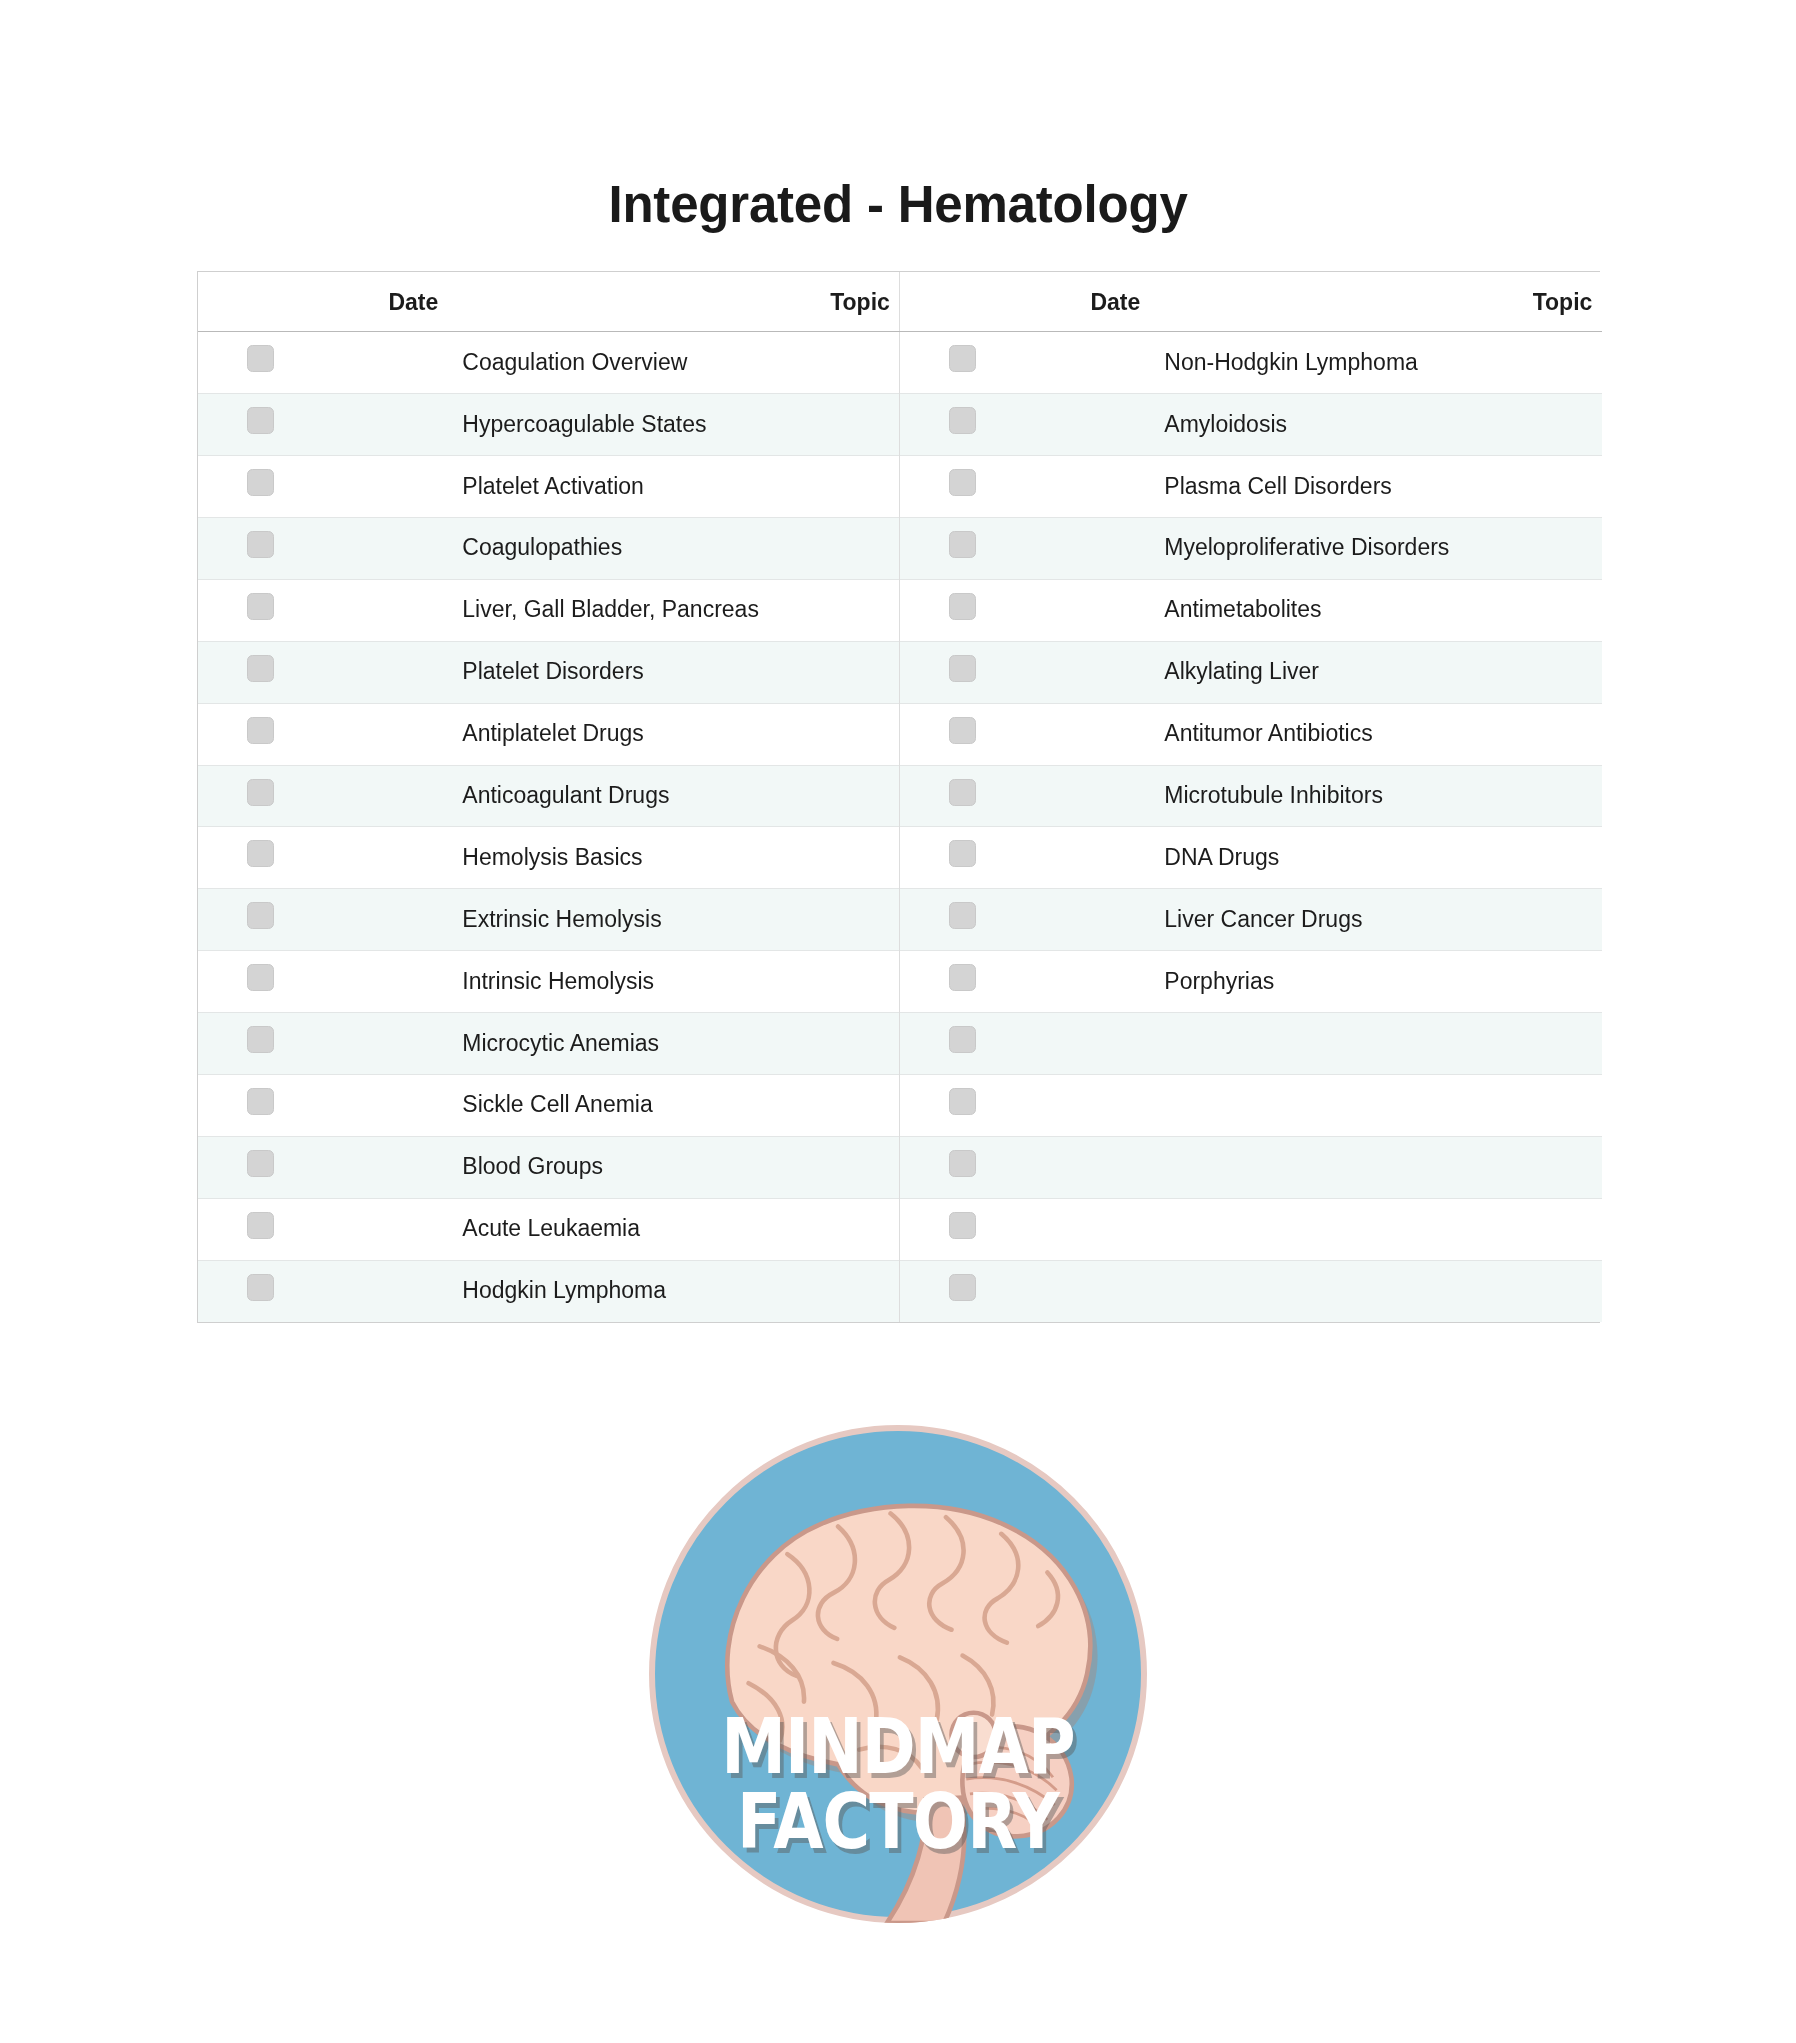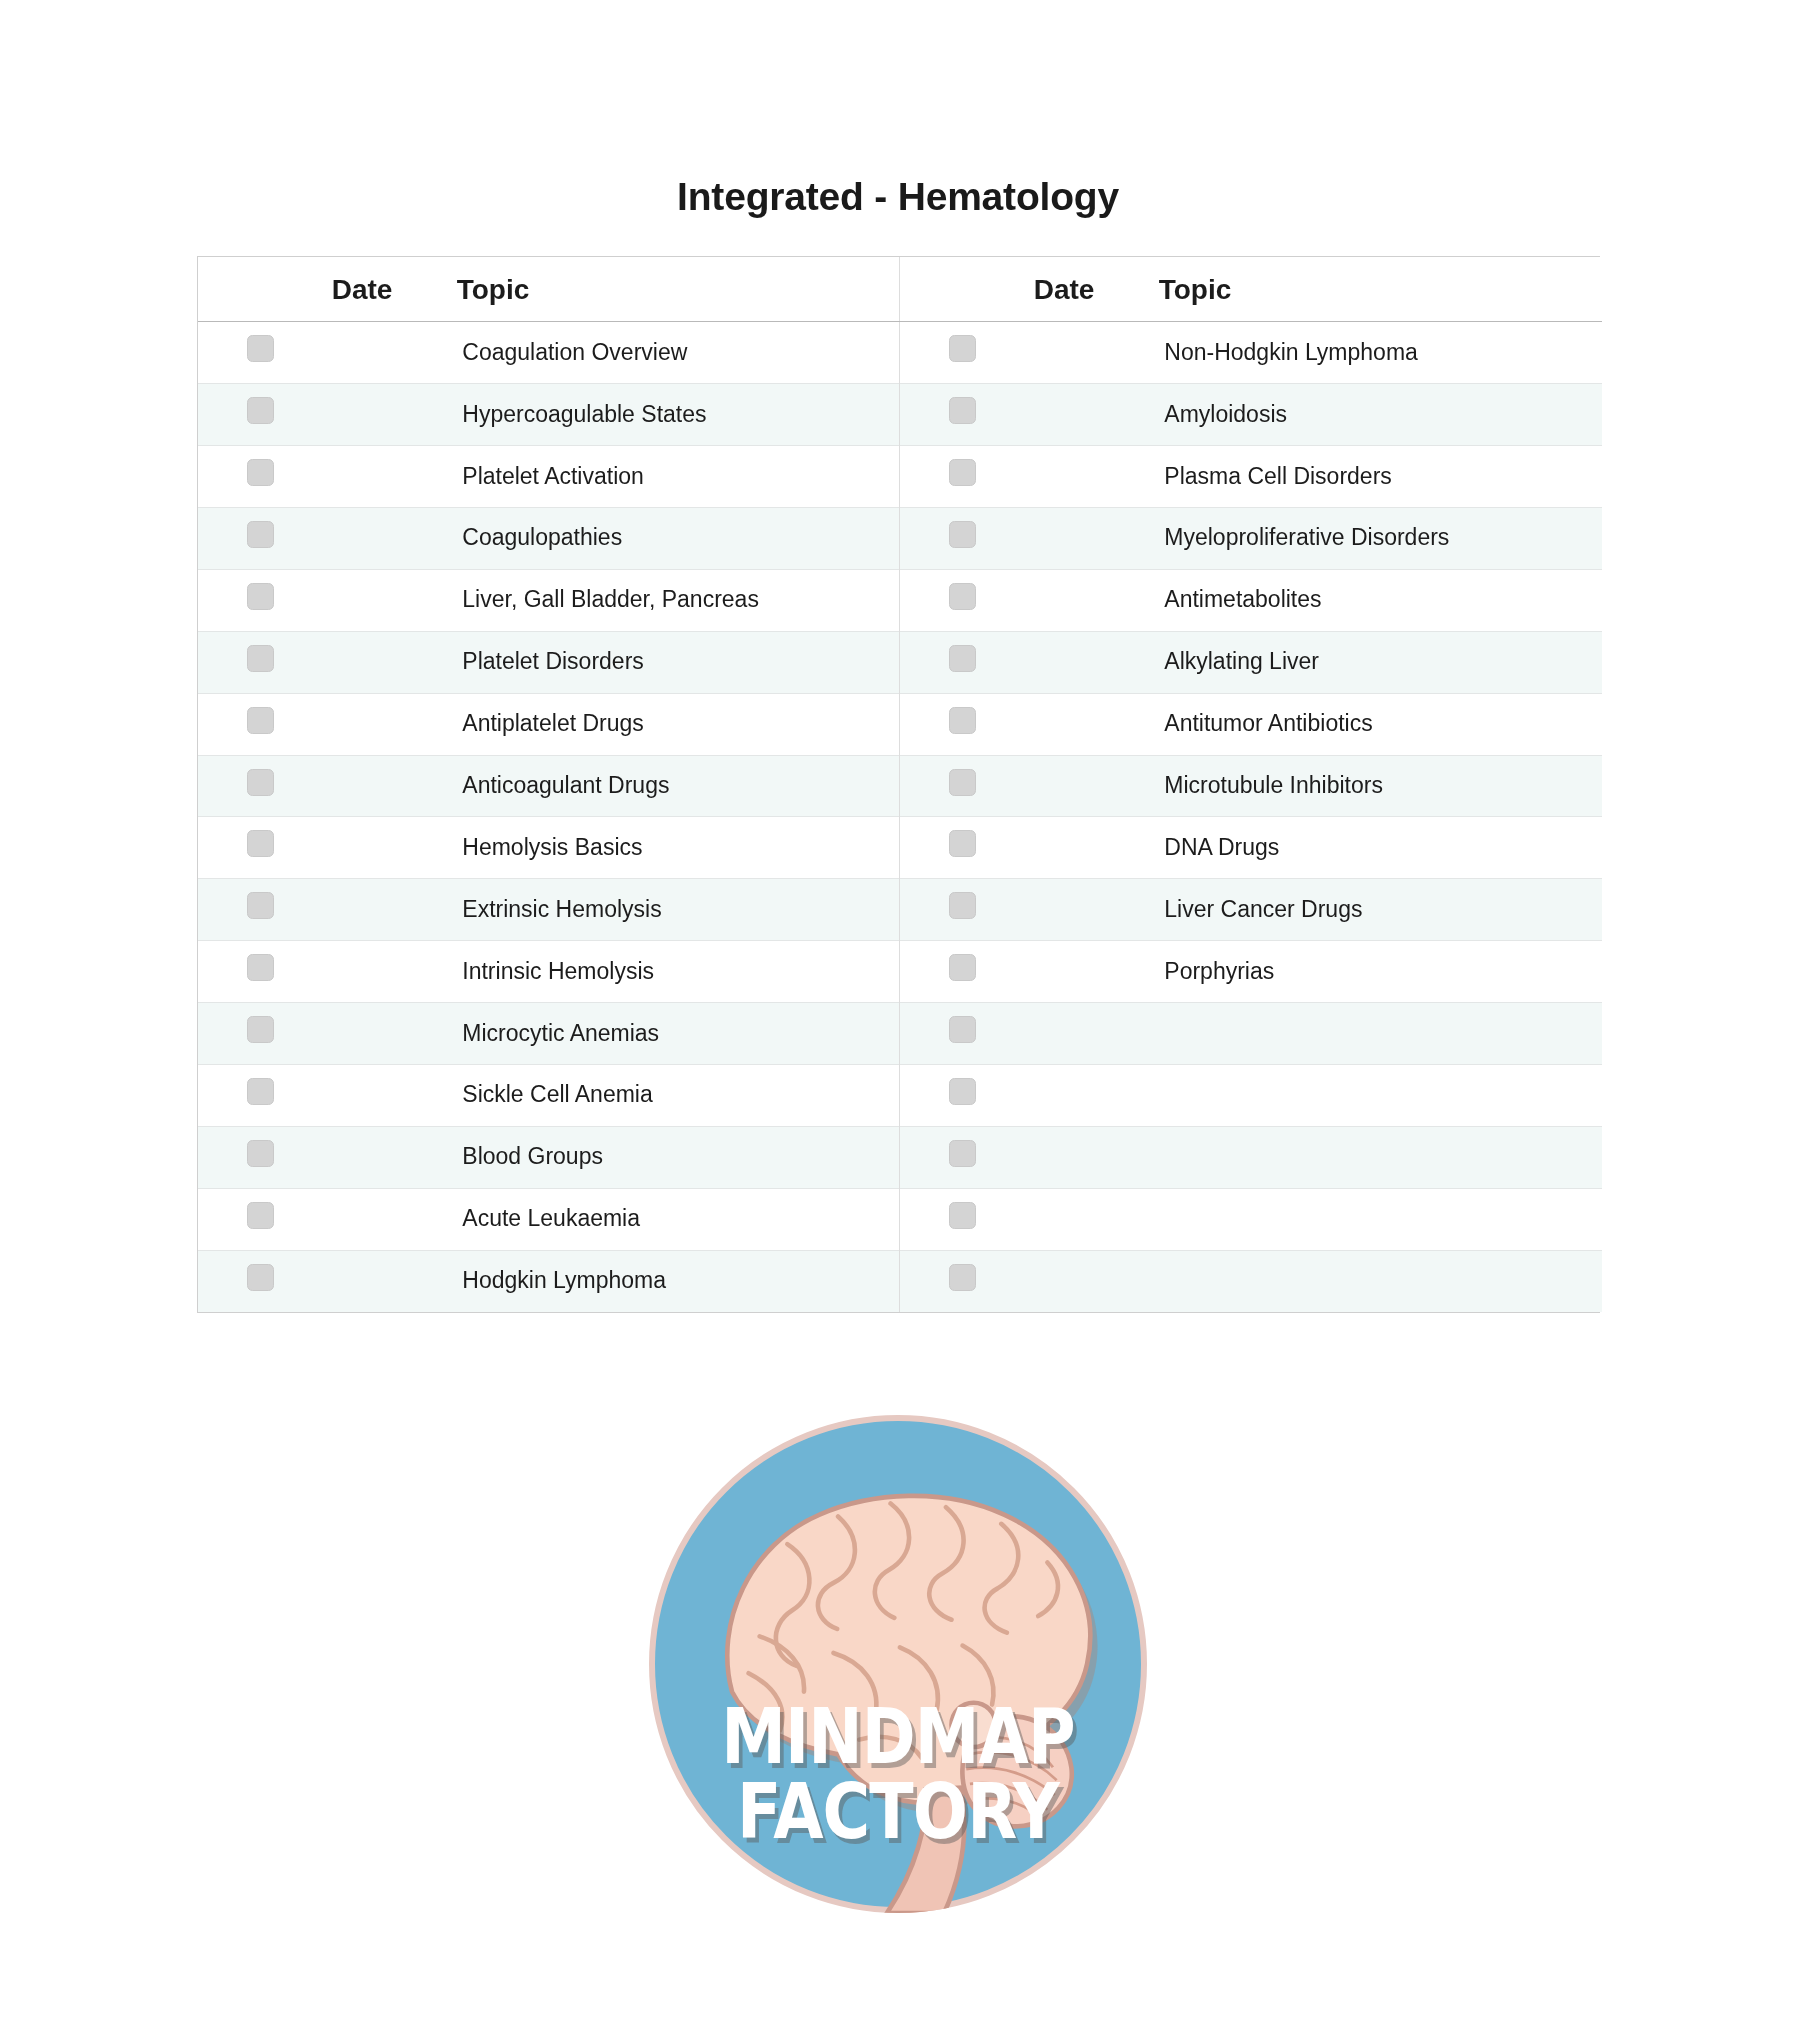--- a/index.html
+++ b/index.html
@@ -14,45 +14,45 @@
     height: 2043px;
     position: relative;
     overflow: hidden;
   }
   .page {
     width: 1796px;
     padding-top: 175px;
   }
   .doc-title {
     text-align: center;
-    font-size: 39px;
+    font-size: 51px;
     font-weight: bold;
     color: #1a1a1a;
     letter-spacing: -0.2px;
     margin: 0 0 37px 0;
   }
   .table-wrap {
     width: 1403px;
     margin: 0 auto;
     border: 0.9px solid #cfcfcf;
     border-bottom: 0.9px solid #cfcfcf;
   }
   table.checklist {
     width: 100%;
     border-collapse: collapse;
     table-layout: fixed;
   }
   table.checklist col.c-check { width: 125px; }
   table.checklist col.c-date  { width: 125px; }
   table.checklist col.c-topic { width: 452px; }
   table.checklist thead th {
-    font-size: 28px;
+    font-size: 23px;
     font-weight: bold;
     color: #1c1c1c;
-    text-align: left;
+    text-align: right;
     padding: 16.6px 9.2px 15.7px 9.2px;
     border-bottom: 0.9px solid #b9b9b9;
     background: #ffffff;
   }
   table.checklist thead th.blank { border-bottom: 0.9px solid #b9b9b9; }
   table.checklist tbody td {
     font-size: 23px;
     color: #1c1c1c;
     padding: 13px 14.8px;
     border-top: 0.9px solid #e3e6e6;

